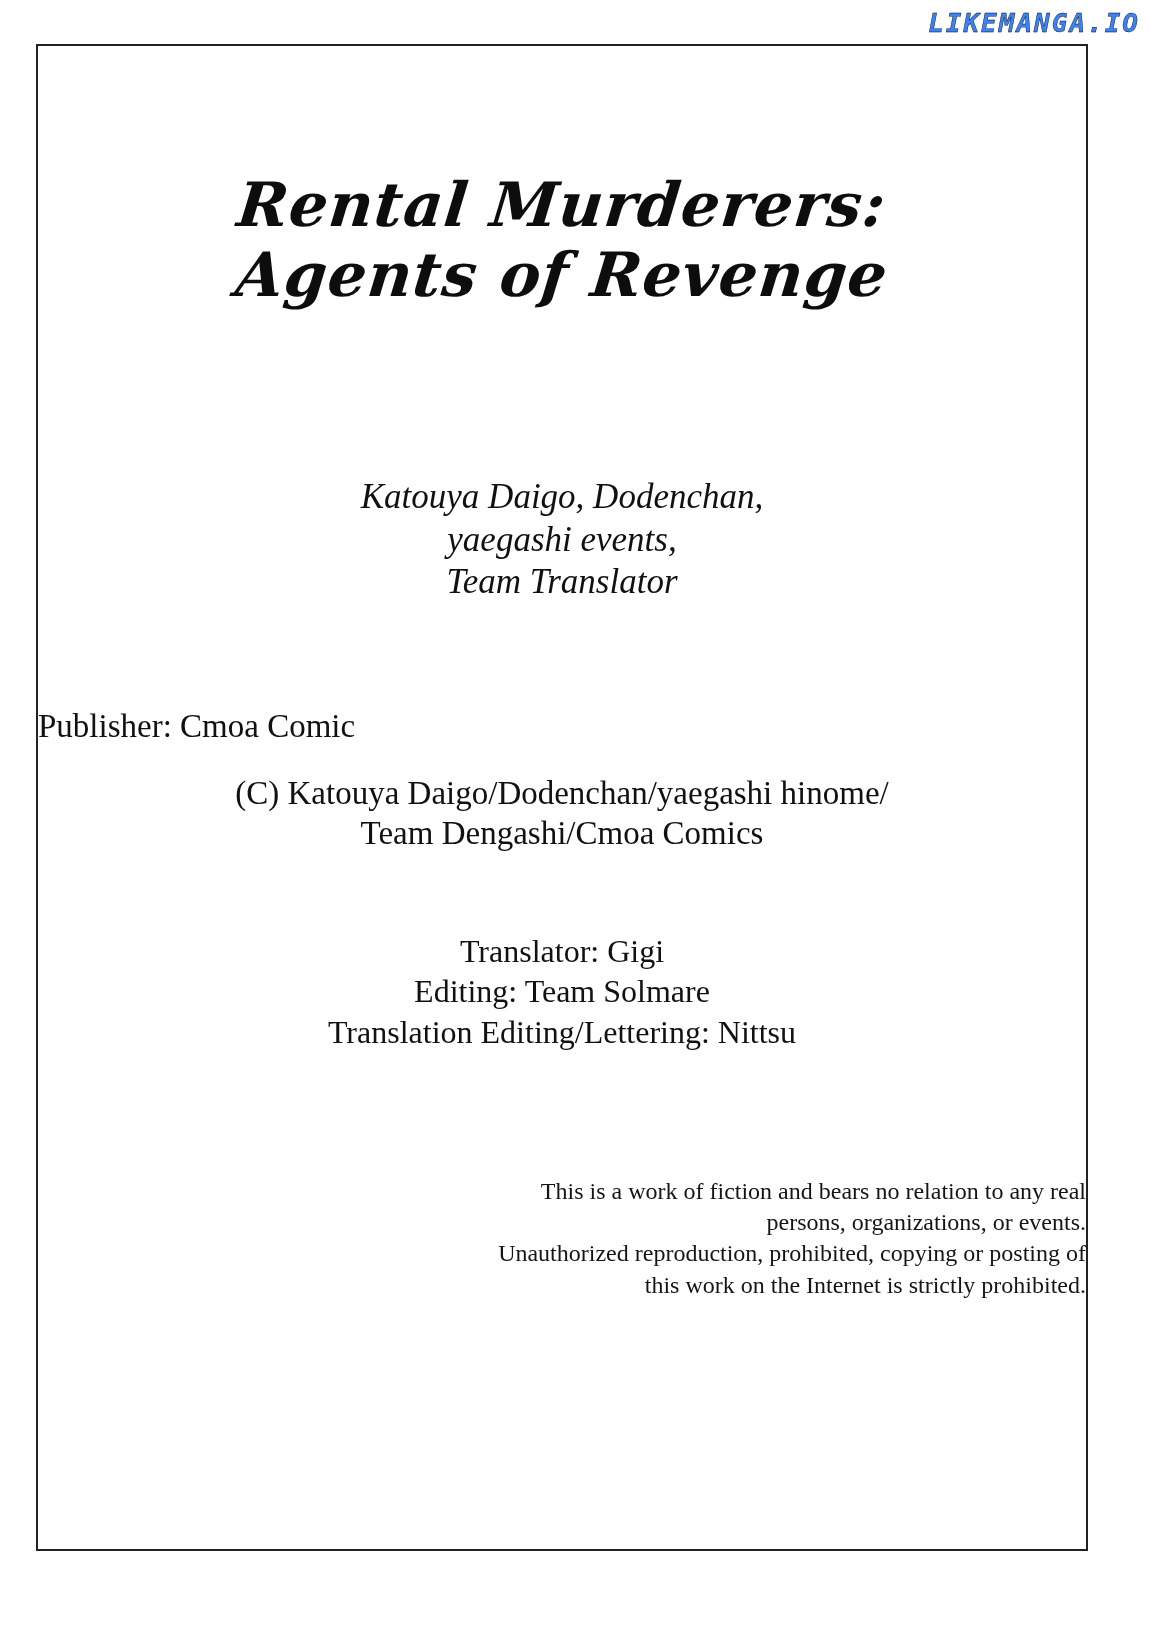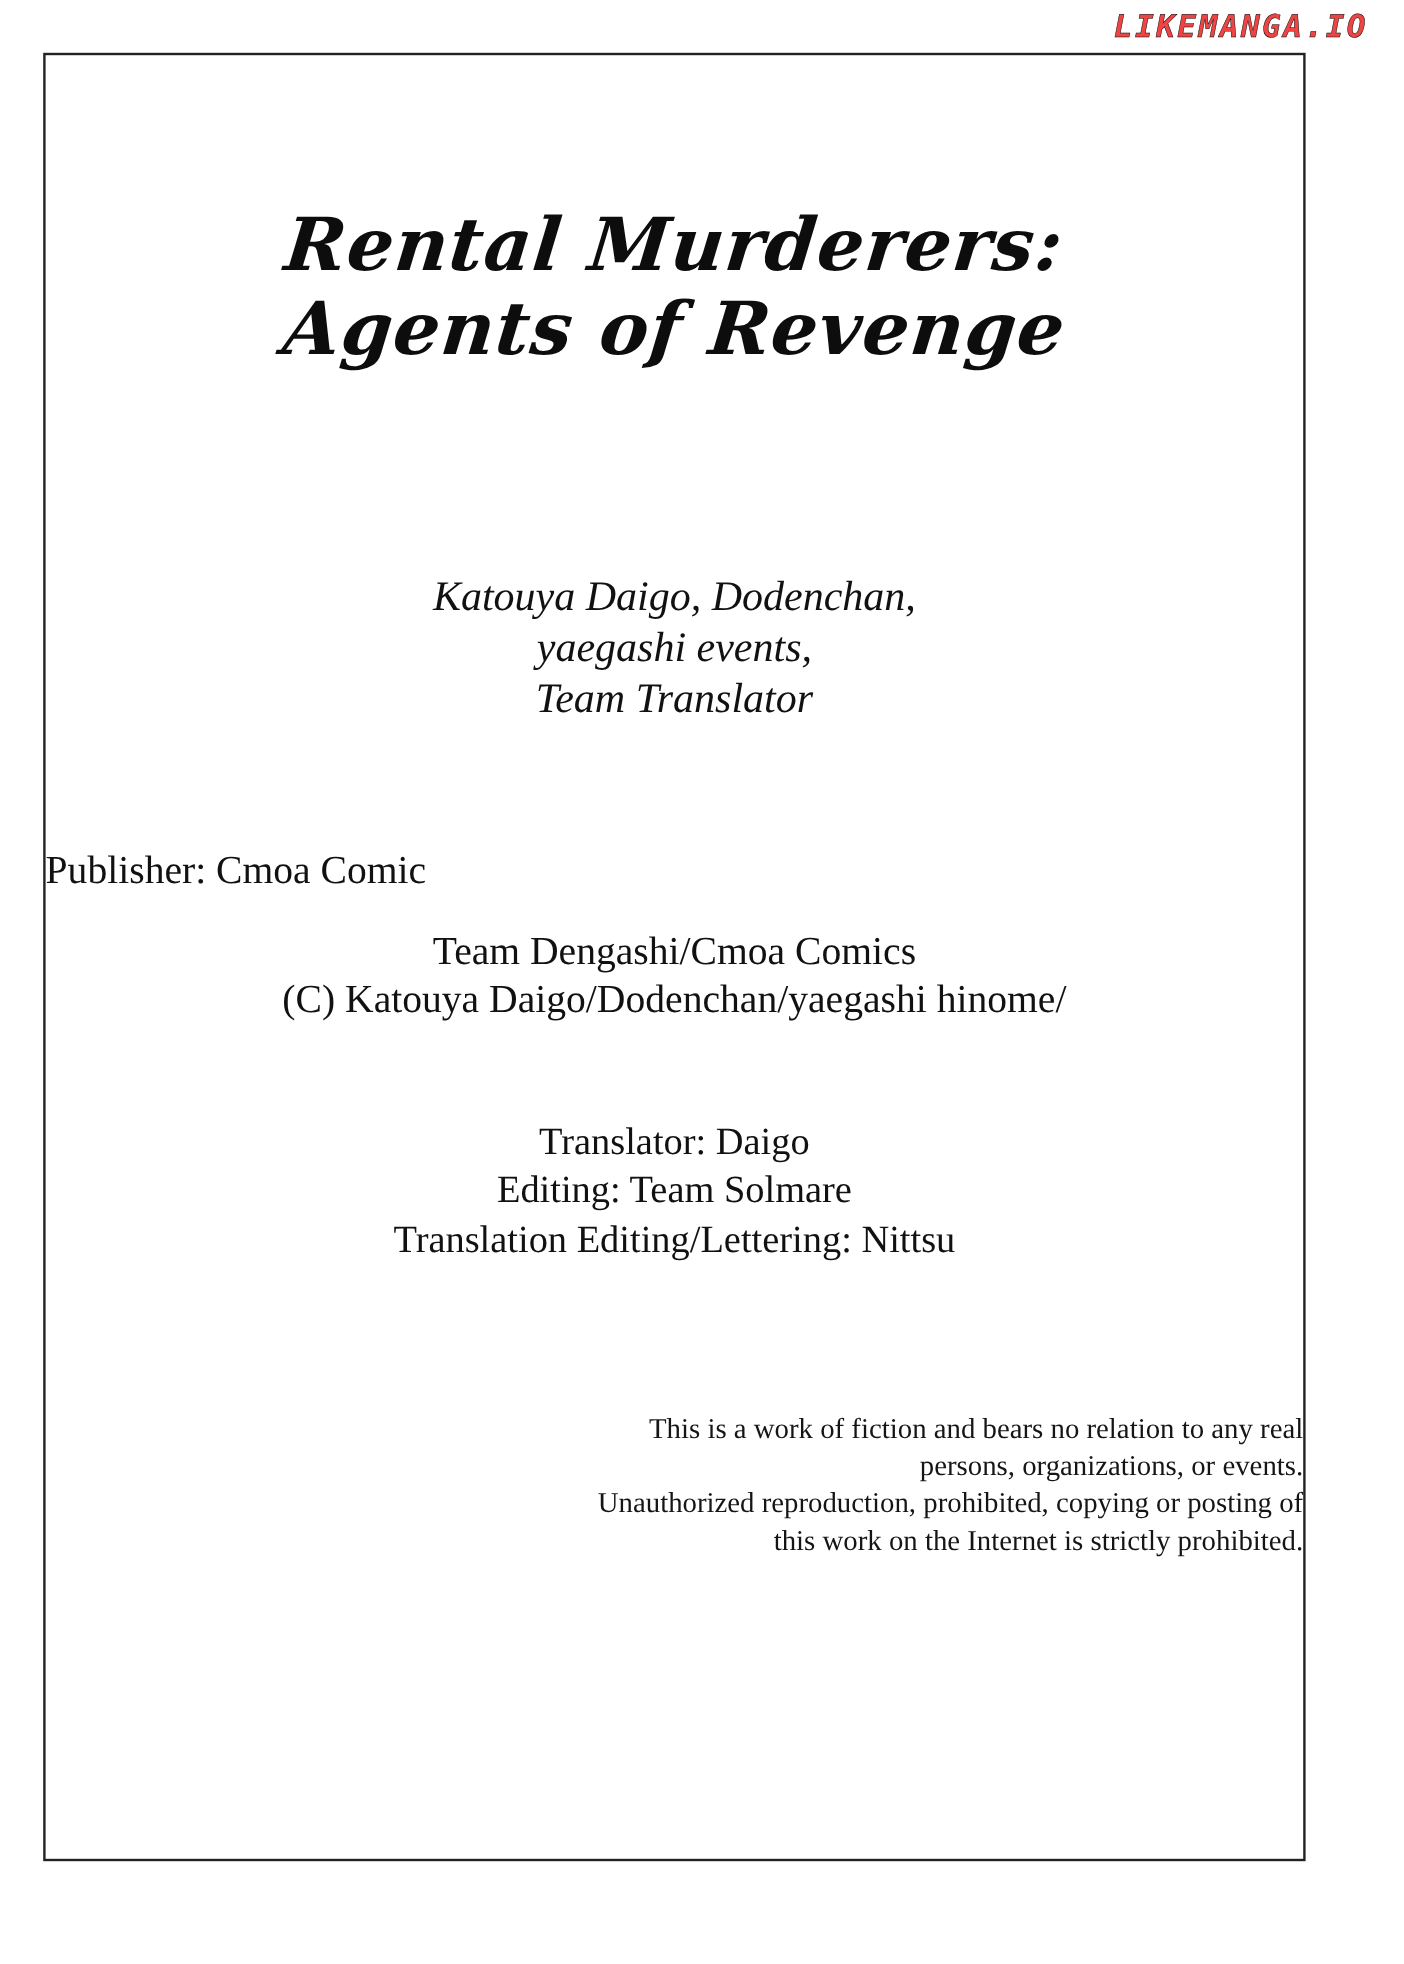--- a/index.html
+++ b/index.html
@@ -19,21 +19,21 @@
   
   .watermark-top {
     position: absolute;
     top: 8px;
     right: 30px;
     font-family: "DejaVu Sans Mono", monospace;
     font-weight: bold;
     font-style: italic;
     font-size: 26px;
     letter-spacing: 2px;
-    color: #ef4444;
+    color: #3b82f6;
     -webkit-text-stroke: 0.4px #000;
     white-space: nowrap;
   }
 
   
   .watermark-side {
     position: absolute;
     left: -318px;
     top: 680px;
     width: 760px;
@@ -171,26 +171,26 @@
       <div class="credits-line">Katouya Daigo, Dodenchan,</div>
       <div class="credits-line">yaegashi events,</div>
       <div class="credits-line">Team Translator</div>
     </div>
 
     <div class="publisher-block">
       <div class="publisher-line">Publisher: Cmoa Comic</div>
     </div>
 
     <div class="copyright-block">
+      <div class="copyright-line">(C) Katouya Daigo/Dodenchan/yaegashi hinome/</div>
       <div class="copyright-line">Team Dengashi/Cmoa Comics</div>
-      <div class="copyright-line">(C) Katouya Daigo/Dodenchan/yaegashi hinome/</div>
     </div>
 
     <div class="staff-block">
-      <div class="staff-line">Translator: Daigo</div>
+      <div class="staff-line">Translator: Gigi</div>
       <div class="staff-line">Editing: Team Solmare</div>
       <div class="staff-line">Translation Editing/Lettering: Nittsu</div>
     </div>
 
     <div class="notice-block">
       <div class="notice-line">This is a work of fiction and bears no relation to any real</div>
       <div class="notice-line">persons, organizations, or events.</div>
       <div class="notice-line">Unauthorized reproduction, prohibited, copying or posting of</div>
       <div class="notice-line">this work on the Internet is strictly prohibited.</div>
     </div>

